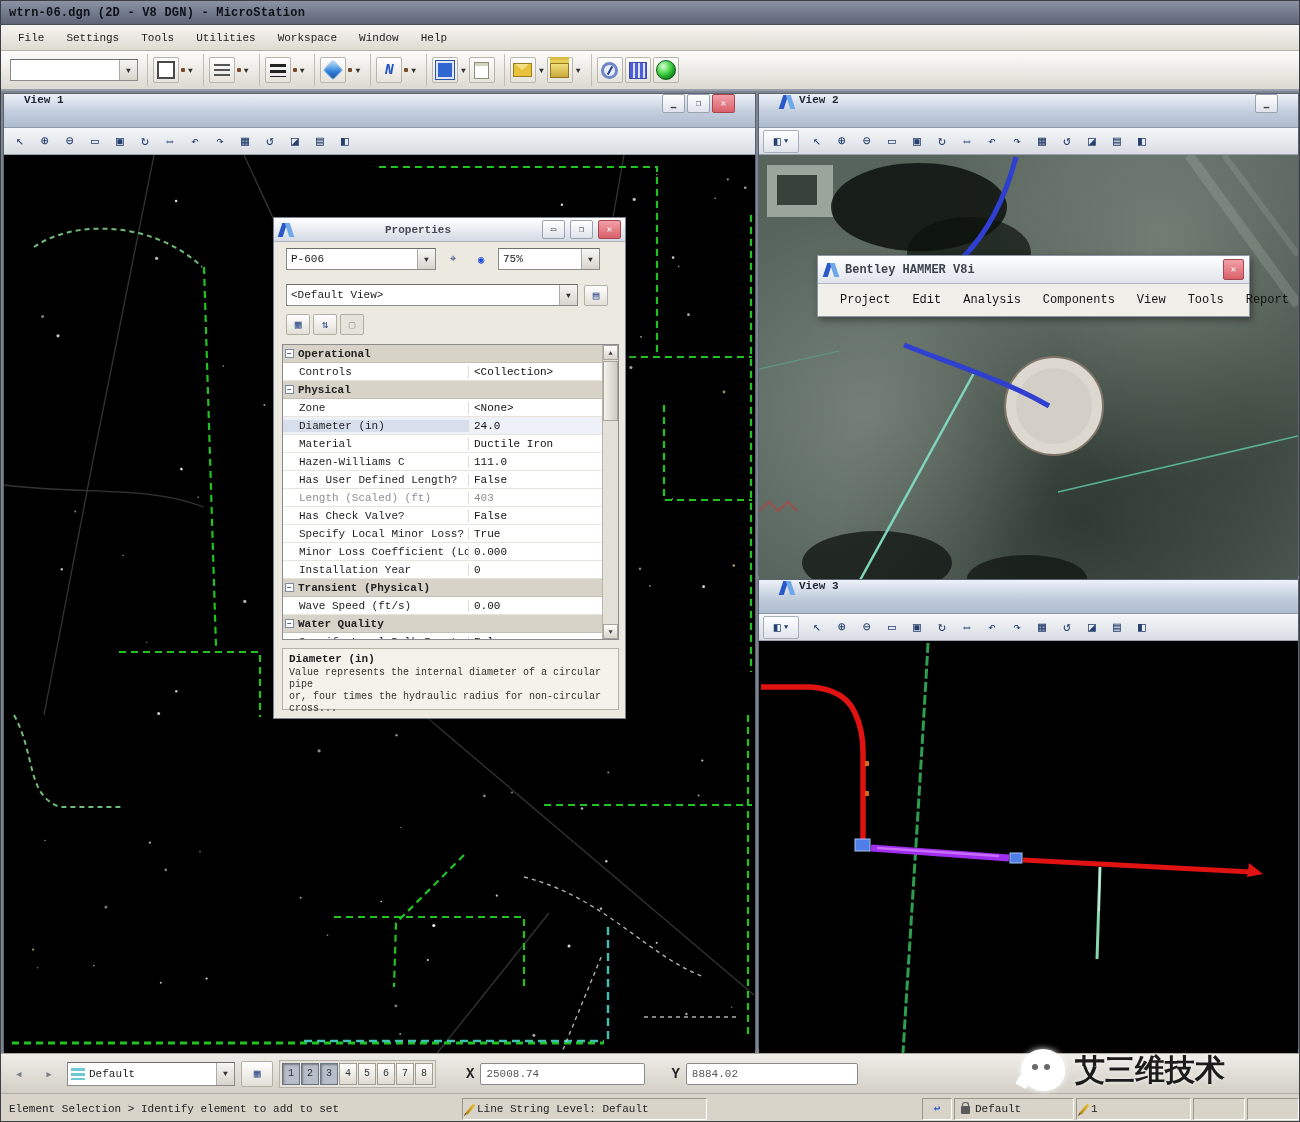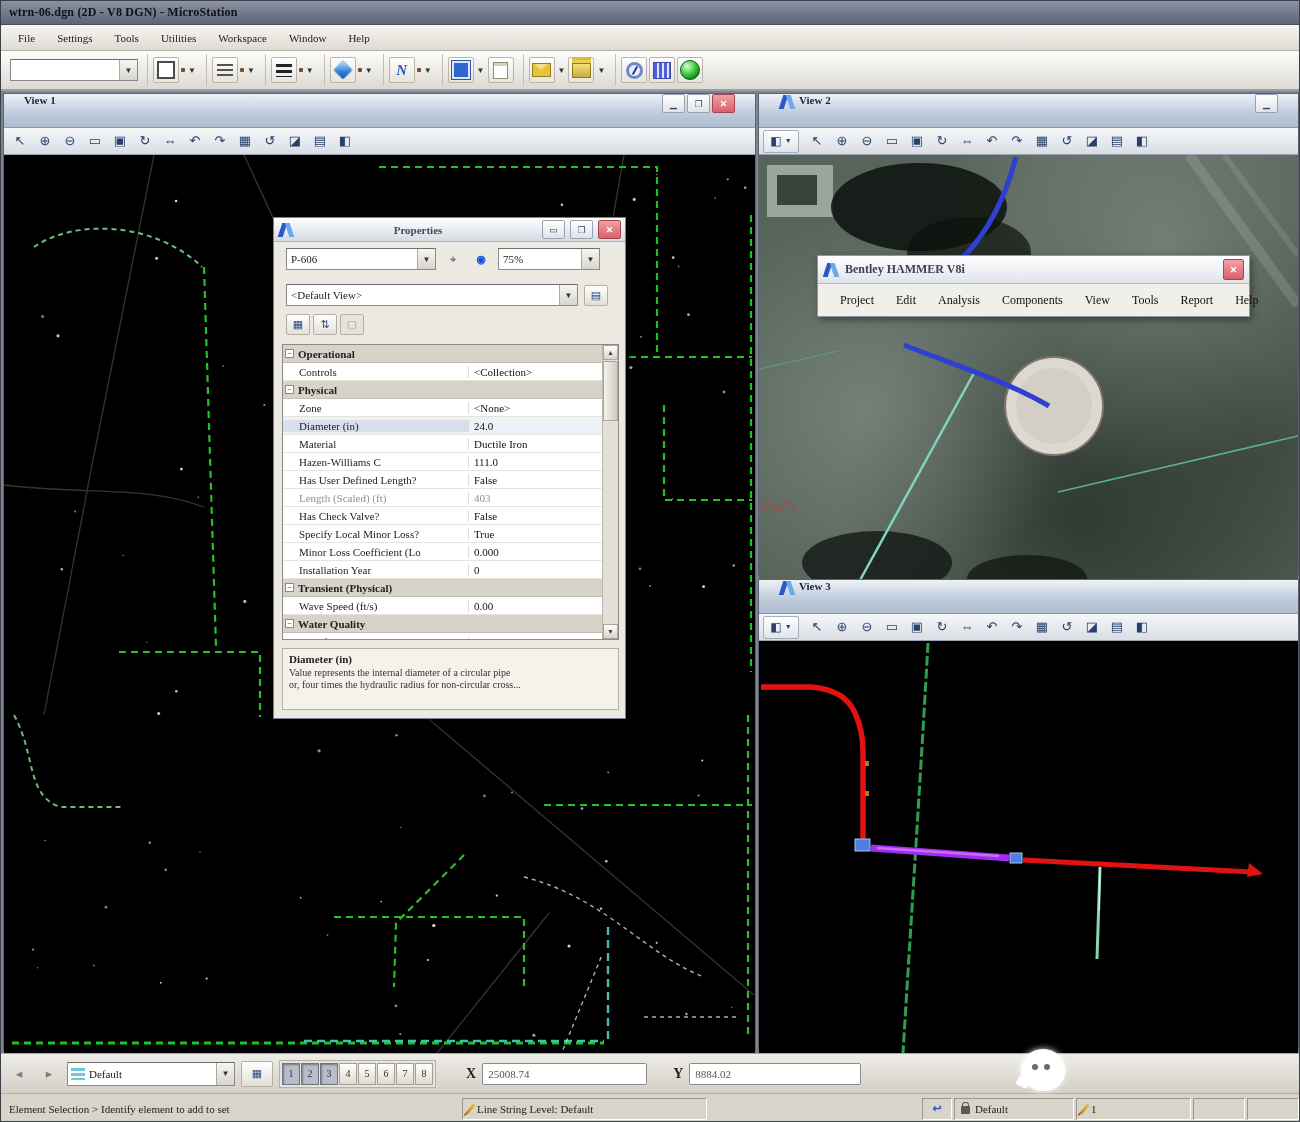--- a/index.html
+++ b/index.html
@@ -1,16 +1,16 @@
 <!DOCTYPE html>
 <html><head>
 <meta charset="utf-8">
 <style>
   html,body{margin:0;padding:0;background:#ffffff;}
-  #app{position:relative;width:1300px;height:1122px;font-family:Liberation Serif, serif;font-size:11px;color:#1c1c1c;background:#7d8591;overflow:hidden;border:1px solid #3c3f45;box-sizing:border-box;}
+  #app{position:relative;width:1300px;height:1122px;font-family:Liberation Mono, monospace;font-size:11px;color:#1c1c1c;background:#7d8591;overflow:hidden;border:1px solid #3c3f45;box-sizing:border-box;}
   
   .titlebar{position:absolute;left:0;top:0;width:1300px;height:24px;background:linear-gradient(#8b93a4,#6e7688 60%,#5d6576);display:flex;align-items:center;padding-left:8px;box-sizing:border-box;border-bottom:1px solid #474c57;}
   .titlebar .ttext{font-weight:bold;color:#0d1015;font-size:12px;letter-spacing:.2px;}
   .menubar{position:absolute;left:0;top:24px;width:1300px;height:26px;background:linear-gradient(#f6f5f1,#dedbd2);border-bottom:1px solid #b5b1a6;display:flex;align-items:center;padding-left:6px;box-sizing:border-box;}
   .menu-item{padding:4px 11px;color:#222;cursor:default;}
   .maintoolbar{position:absolute;left:0;top:50px;width:1300px;height:40px;background:linear-gradient(#fdfdfc,#dcd9d0);border-bottom:2px solid #9aa0ab;display:flex;align-items:center;gap:4px;padding-left:4px;box-sizing:border-box;}
   .tgroup{display:flex;align-items:center;gap:2px;padding:0 5px;border-left:1px solid #c2beb4;height:32px;}
   .tgroup:first-child{border-left:none;}
   .tbtn{width:26px;height:26px;background:linear-gradient(#ffffff,#e6e3da);border:1px solid #b9b5ab;border-radius:2px;display:flex;align-items:center;justify-content:center;box-sizing:border-box;}
   .tdot{width:4px;height:4px;background:#7a4a2a;border-radius:1px;}
@@ -623,15 +623,16 @@
     <span class="sseg" style="width:115px">
       <span class="penicon"></span>
       <span>1</span>
     </span>
     <span class="sseg" style="width:52px"></span>
     <span class="sseg" style="width:52px;margin-right:2px"></span>
   </div>
 
   <div class="watermark">
     <span class="wm-logo"></span>
+    <span class="wm-text">艾三维技术</span>
   </div>
 
 </div>
 
 </body></html>

